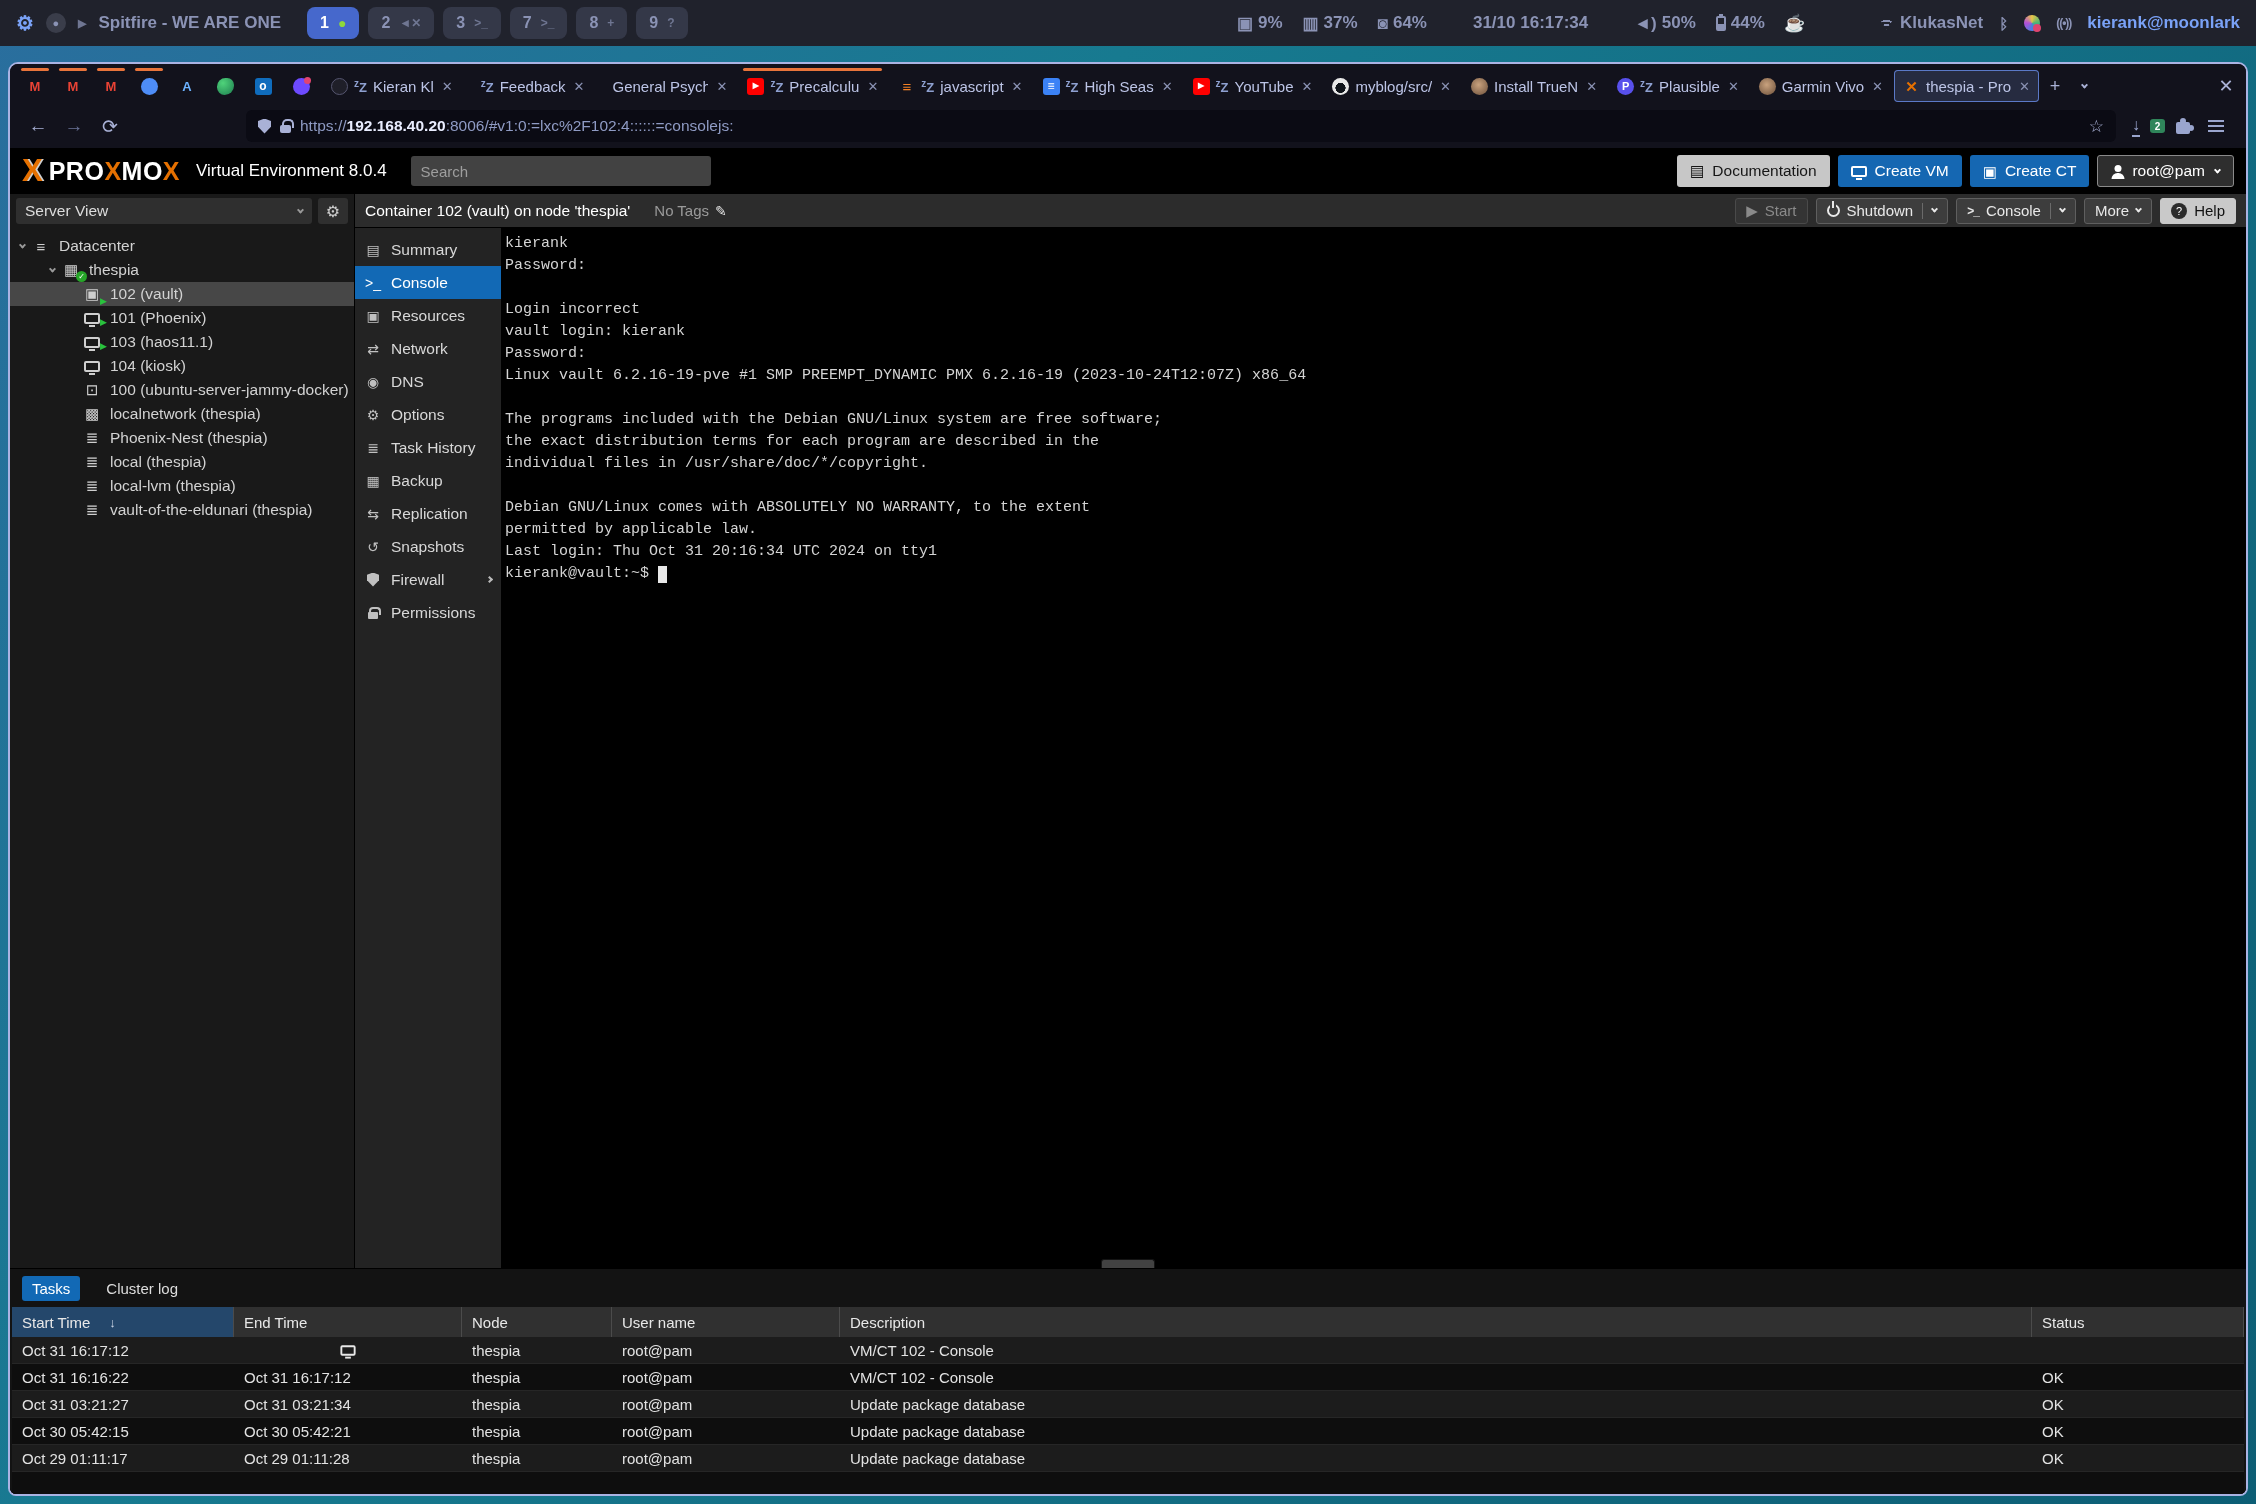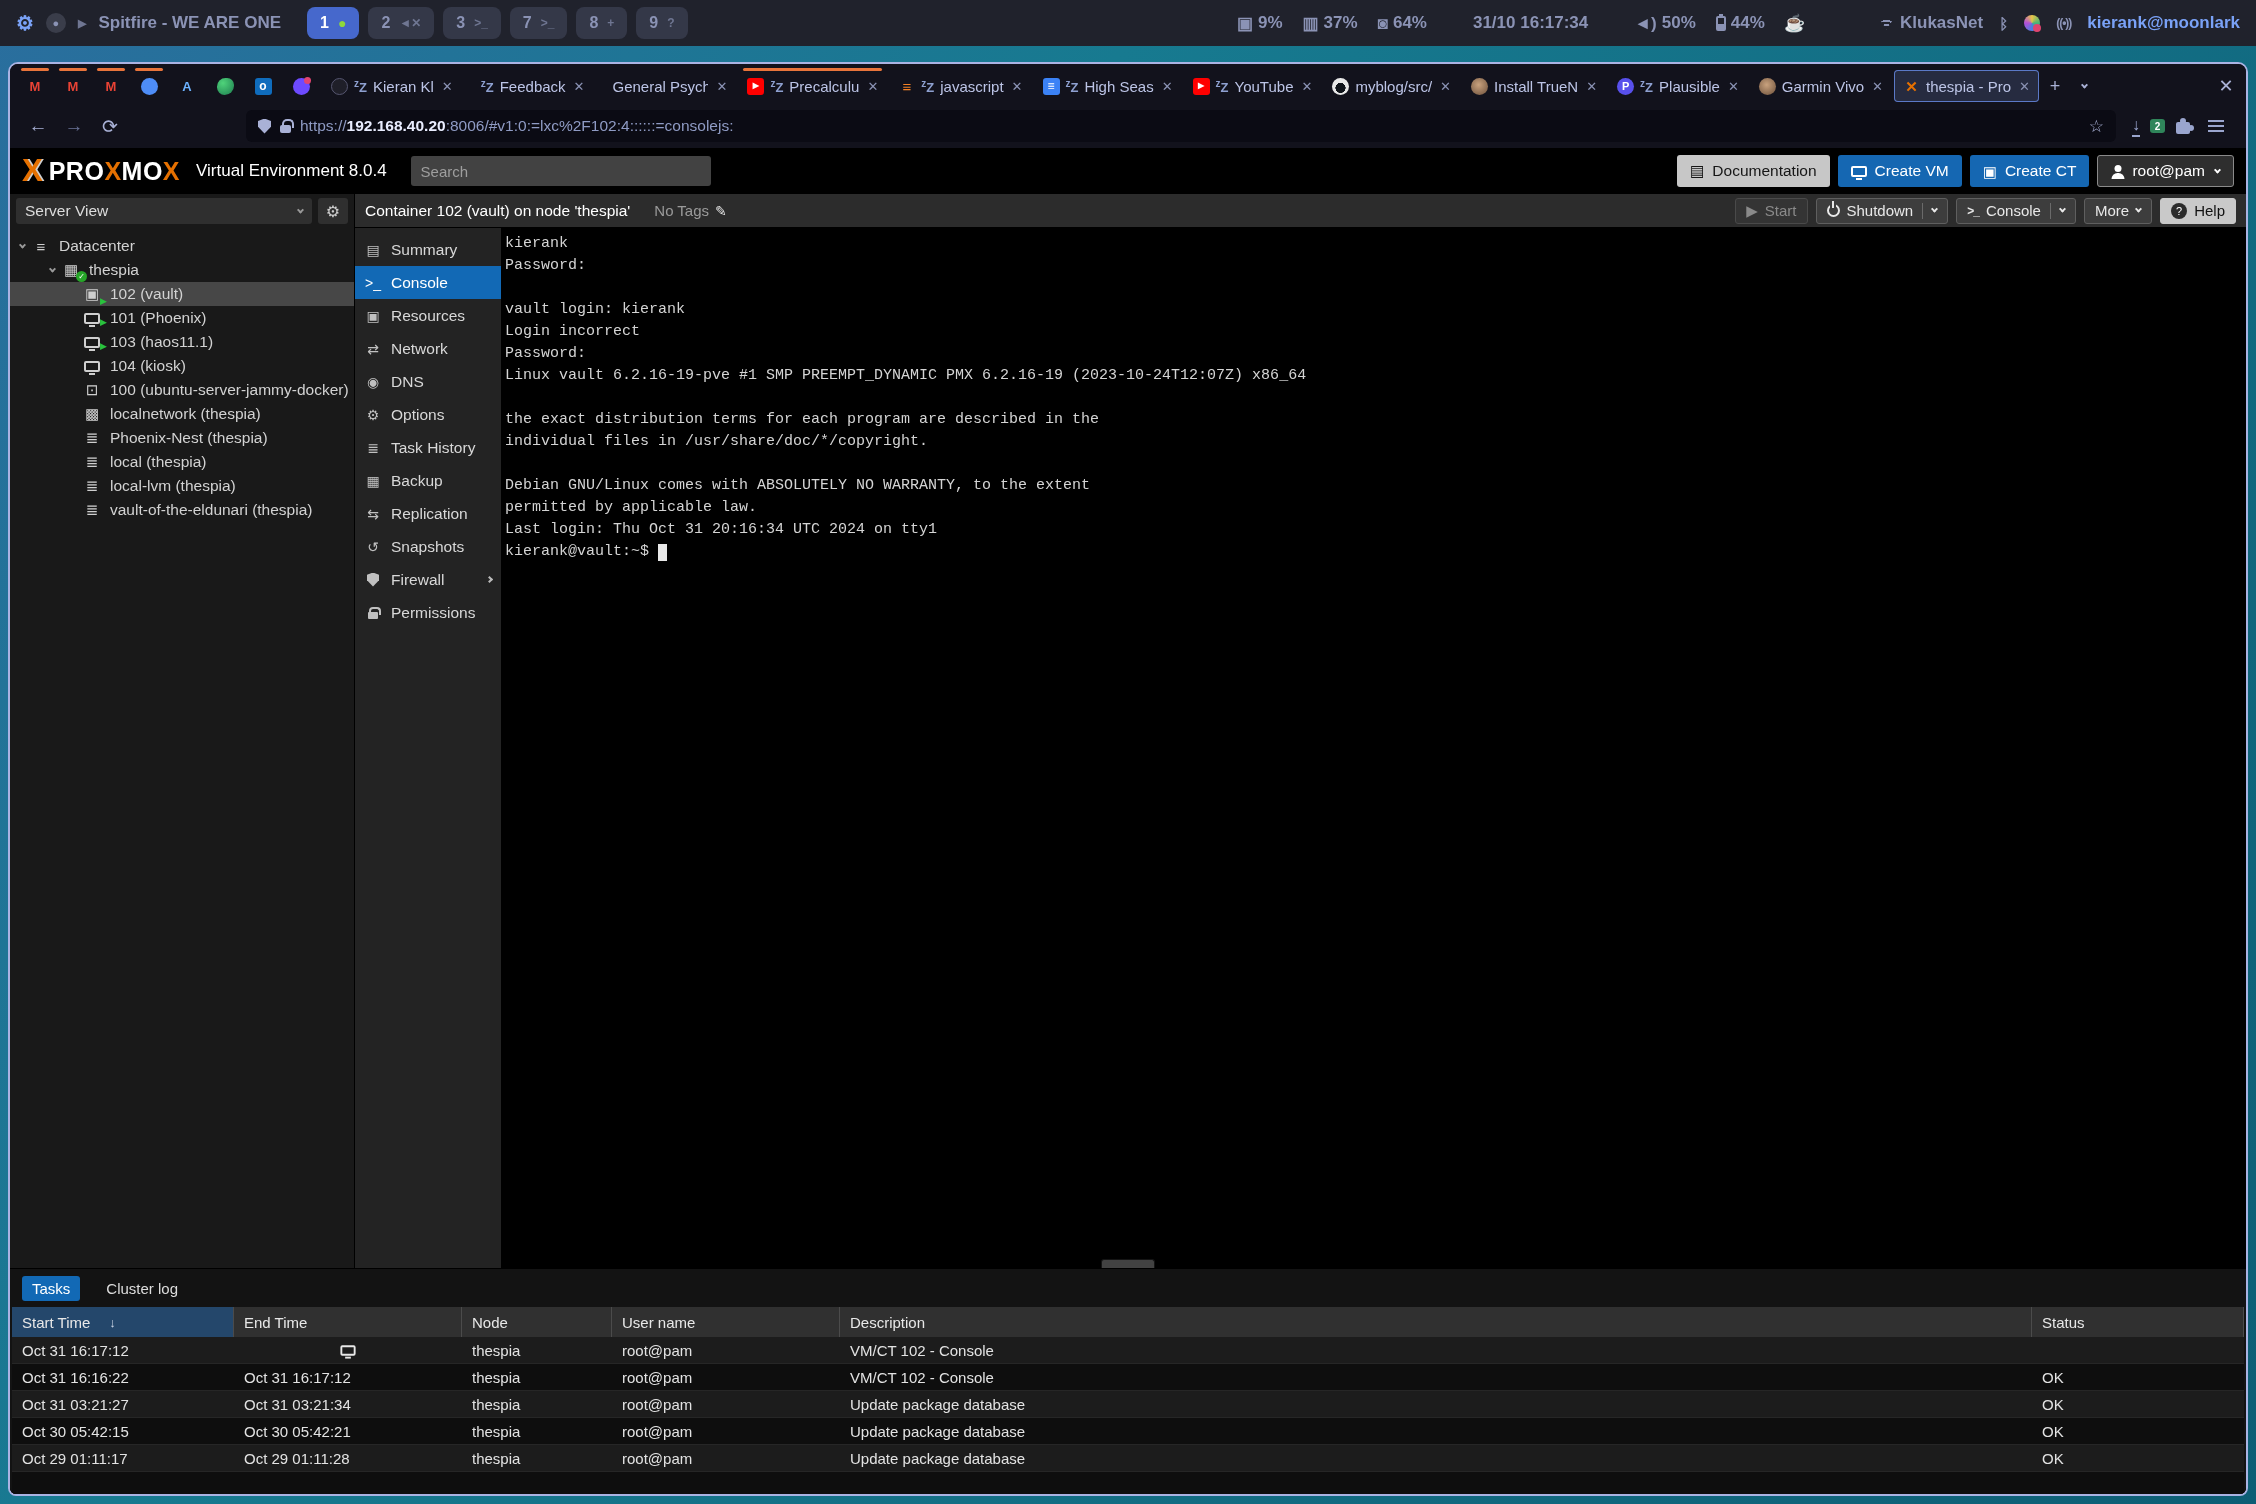--- a/index.html
+++ b/index.html
@@ -598,25 +598,26 @@
                   <span class="mi-lock"></span>
                 </span>
                 <span>Permissions</span>
               </div>
             </div>
           <div class="console">
             <div>
                 <div class="tline">kierank</div>
                 <div class="tline">Password:</div>
                 <div class="tline"></div>
+                <div class="tline">Login incorrect</div>
                 <div class="tline">vault login: kierank</div>
-                <div class="tline">Login incorrect</div>
                 <div class="tline">Password:</div>
                 <div class="tline">Linux vault 6.2.16-19-pve #1 SMP PREEMPT_DYNAMIC PMX 6.2.16-19 (2023-10-24T12:07Z) x86_64</div>
                 <div class="tline"></div>
+                <div class="tline">The programs included with the Debian GNU/Linux system are free software;</div>
                 <div class="tline">the exact distribution terms for each program are described in the</div>
                 <div class="tline">individual files in /usr/share/doc/*/copyright.</div>
                 <div class="tline"></div>
                 <div class="tline">Debian GNU/Linux comes with ABSOLUTELY NO WARRANTY, to the extent</div>
                 <div class="tline">permitted by applicable law.</div>
                 <div class="tline">Last login: Thu Oct 31 20:16:34 UTC 2024 on tty1</div>
               </div>
             <div class="promptline"><span>kierank@vault:~$</span><span class="cursor"></span></div>
           </div>
         </div>

